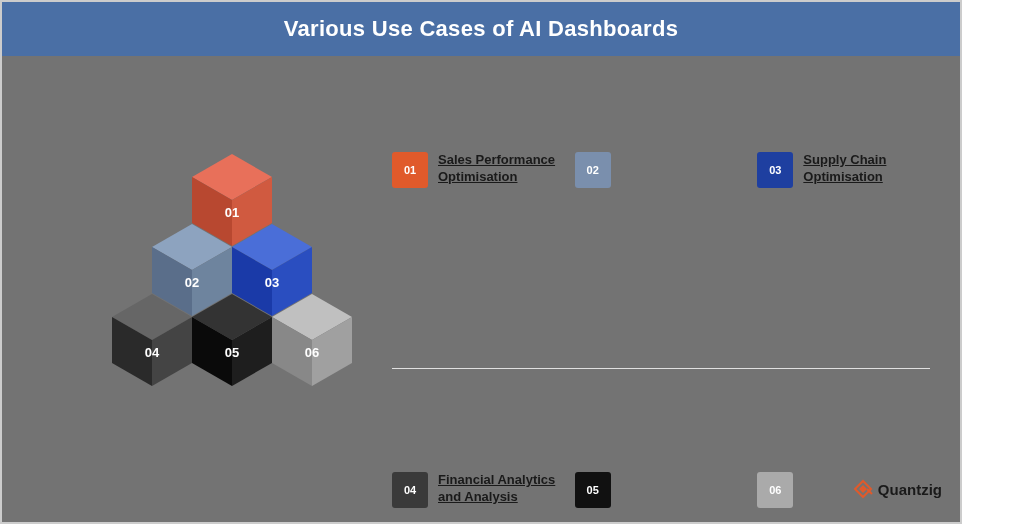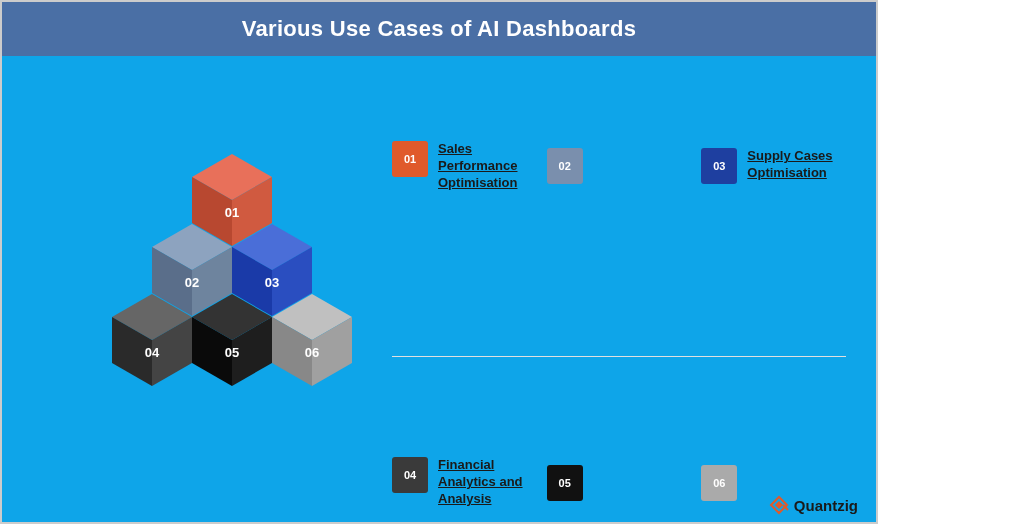--- a/index.html
+++ b/index.html
@@ -6,25 +6,25 @@
     body {
       width: 1024px;
       height: 524px;
       font-family: 'Arial', sans-serif;
       background: #fff;
       overflow: hidden;
       position: relative;
     }
 
     .outer-border {
-      width: 878px;
+      width: 962px;
       height: 524px;
       border: 2px solid #ccc;
       position: relative;
-      background: #0ea5e9;
+      background: #737373;
     }
 
     
     .header {
       background: #4a6fa5;
       padding: 14px 20px;
       text-align: center;
     }
     .header h1 {
       color: #fff;
@@ -103,21 +103,21 @@
       font-size: 13px;
       font-weight: 700;
       color: #1a1a1a;
       line-height: 1.3;
       text-decoration: underline;
     }
 
     
     .logo-area {
       position: absolute;
-      bottom: 6px;
+      bottom: 22px;
       right: 18px;
       display: flex;
       align-items: center;
       gap: 4px;
     }
     .logo-icon {
       width: 22px;
       height: 22px;
     }
     .logo-text {
@@ -229,21 +229,21 @@
         <div class="legend-badge" style="background:#7a8fad;">
           <span>02</span>
         </div>
       </div>
 
       <div class="legend-item">
         <div class="legend-badge" style="background:#1e3fa0;">
           <span>03</span>
         </div>
         <div class="legend-text-group">
-          <span class="legend-title">Supply Cases Optimisation</span>
+          <span class="legend-title">Supply Chain Optimisation</span>
         </div>
       </div>
 
       <div class="legend-divider-h"></div>
 
       <div class="legend-item">
         <div class="legend-badge" style="background:#3a3a3a;">
           <span>04</span>
         </div>
         <div class="legend-text-group">

